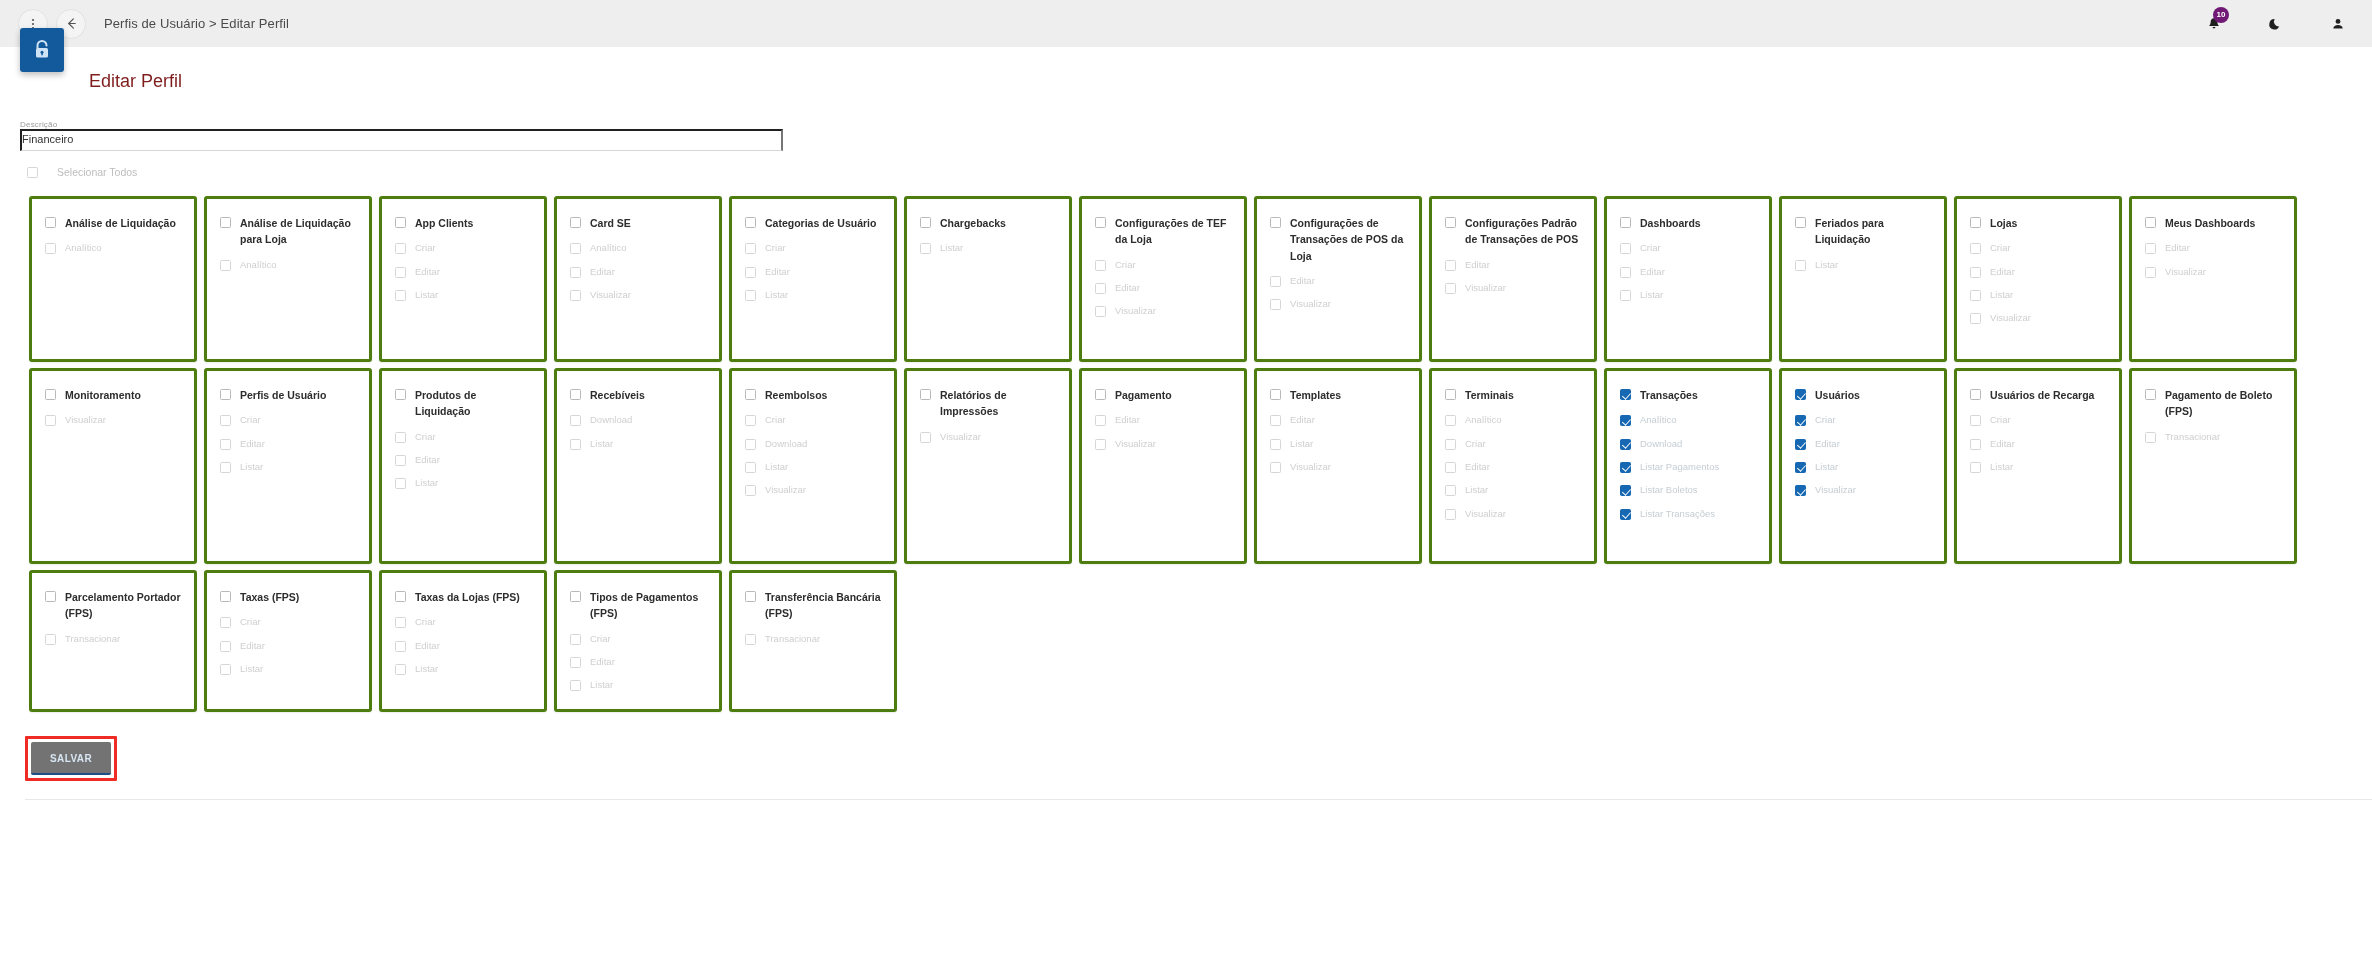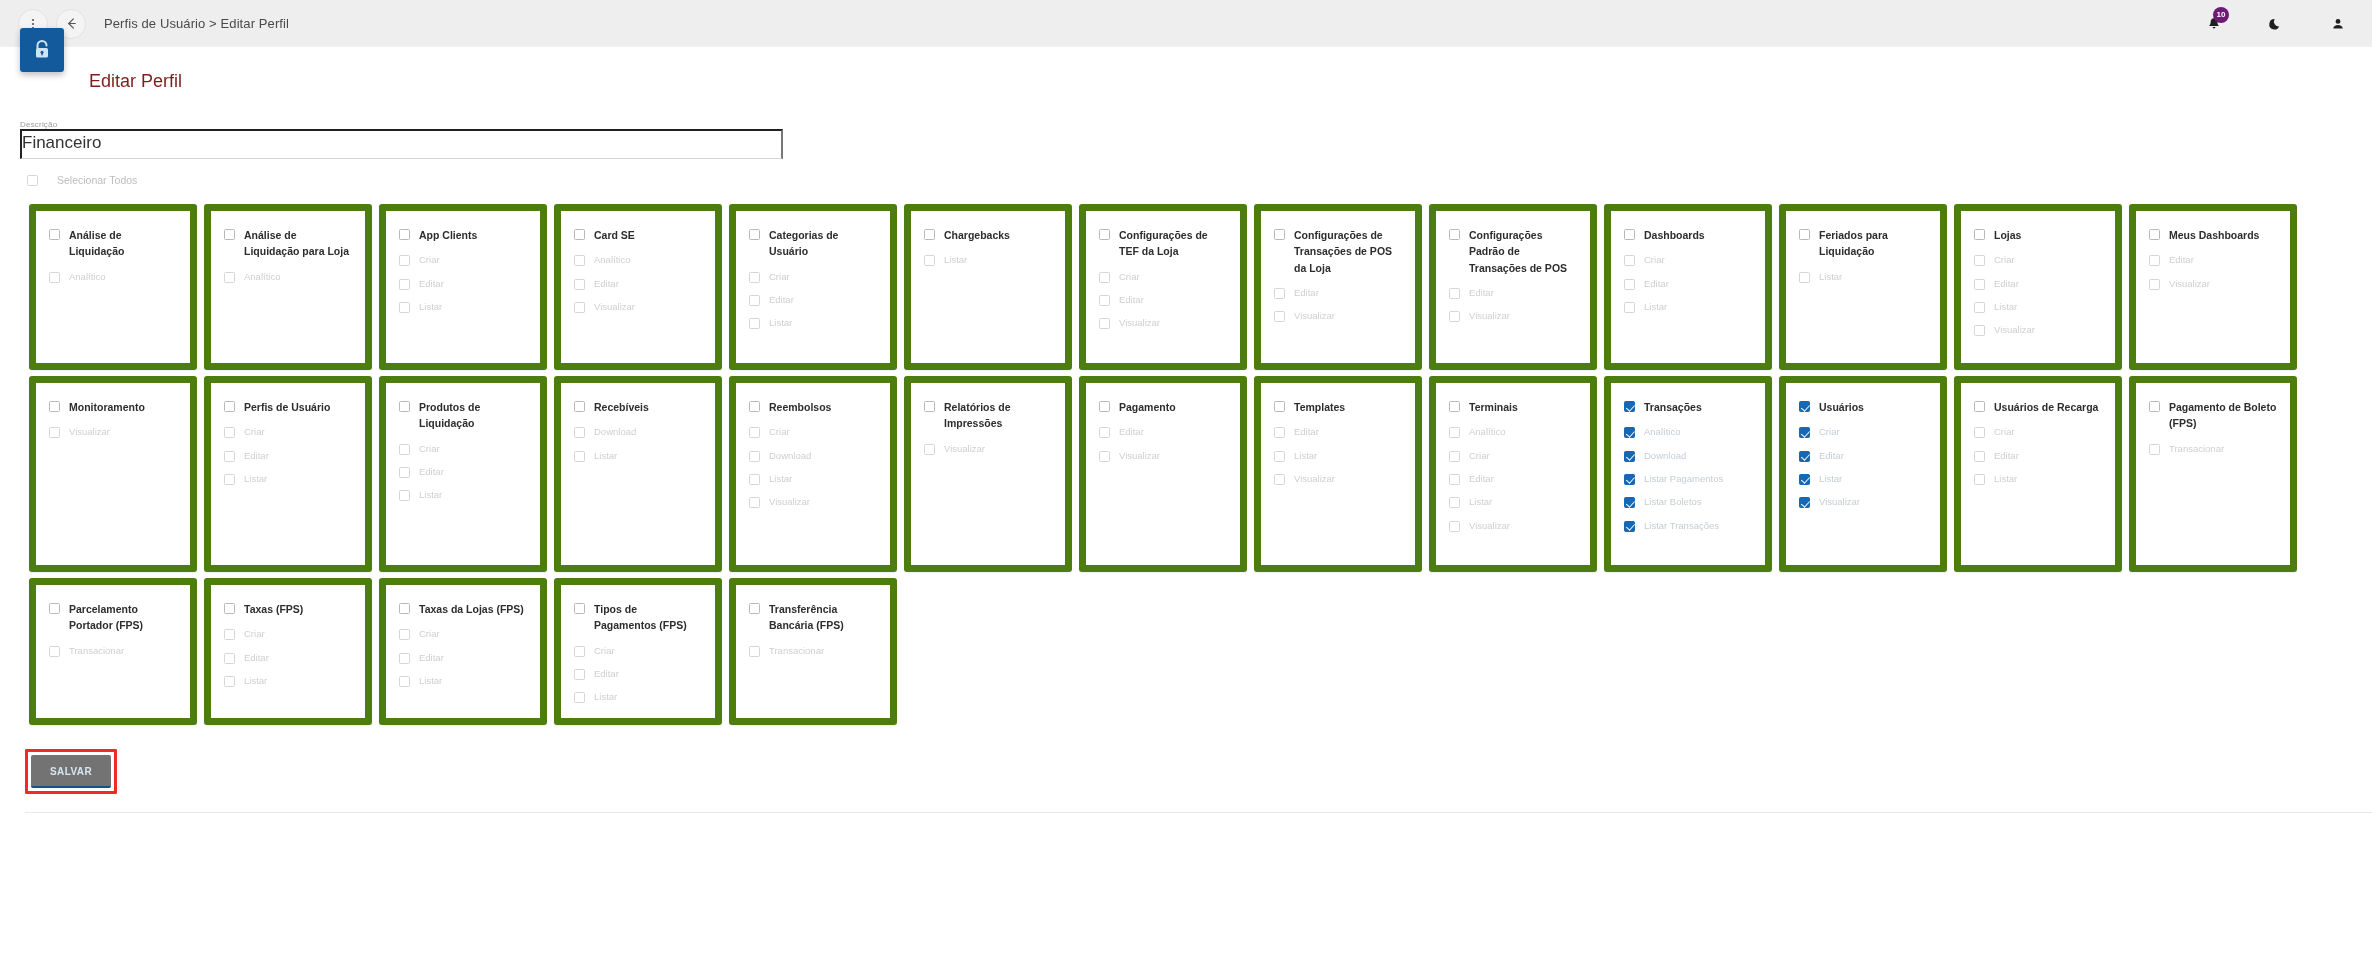--- a/index.html
+++ b/index.html
@@ -88,21 +88,21 @@
     width: 763px;
     position: relative;
     padding-top: 6px;
   }
   .field-label {
     font-size: 8px;
     color: #9a9a9a;
     letter-spacing: .2px;
   }
   .field-value {
-    font-size: 17px;
+    font-size: 11px;
     color: #333;
     padding: 2px 0 5px 0;
     border-bottom: 1px solid #d6d6d6;
     width: 100%;
     background: transparent;
     outline: none;
     font-family: "Liberation Sans", sans-serif;
   }
 
   
@@ -146,21 +146,21 @@
   .grid {
     margin: 18px 0 0 0;
     padding: 0 29px 0 29px;
     display: flex;
     flex-wrap: wrap;
     gap: 6px 7px;
   }
   .card {
     width: 168px;
     background: #fff;
-    border: 7px solid #4d7c0f;
+    border: 3px solid #4d7c0f;
     border-radius: 3px;
     box-shadow: 0 1px 2px rgba(0,0,0,.07);
     padding: 16px 13px 14px 13px;
   }
   .card.h1 { min-height: 166px; }
   .card.h2 { min-height: 196px; }
   .card.h3 { min-height: 142px; }
 
   .card-head {
     display: flex;

